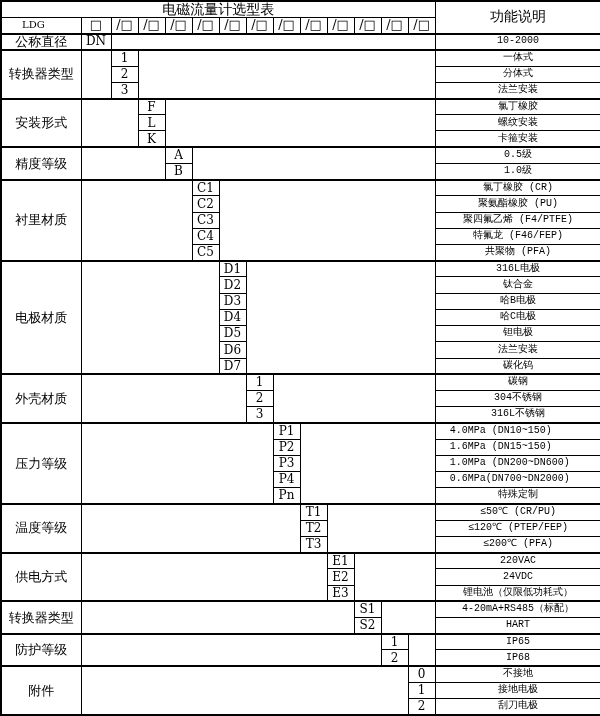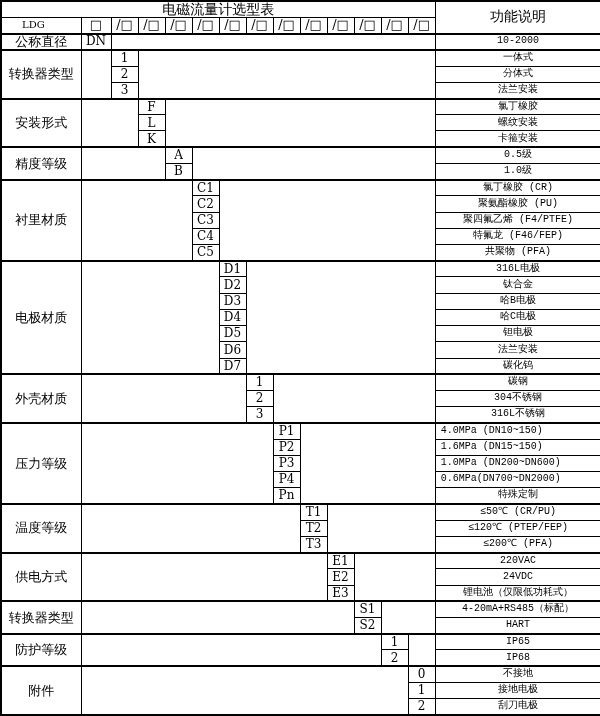--- a/index.html
+++ b/index.html
@@ -24,21 +24,21 @@
   }
   tr{height:16px;}
   td.sec{border-top:2px solid #000;}
   td.title-cell{font-size:14px;}
   td.func-hdr{font-size:14px;font-family:Liberation Mono, monospace;}
   td.ldg{text-align:left;padding-left:20px;font-size:10px;}
   td.boxcell{font-size:13px;}
   td.label{font-size:13px;}
   td.code{font-size:12px;}
   td.desc{font-size:10px;font-family:Liberation Mono, monospace;}
-  td.desc.left{text-align:left;padding-left:5px;}
+  td.desc.left{text-align:left;padding-left:14px;}
 </style>
 </head>
 <body>
 
 <table class="sel">
   <colgroup>
     <col style="width:80px">
     <col style="width:30px">
     <col style="width:27px">
       <col style="width:27px">

